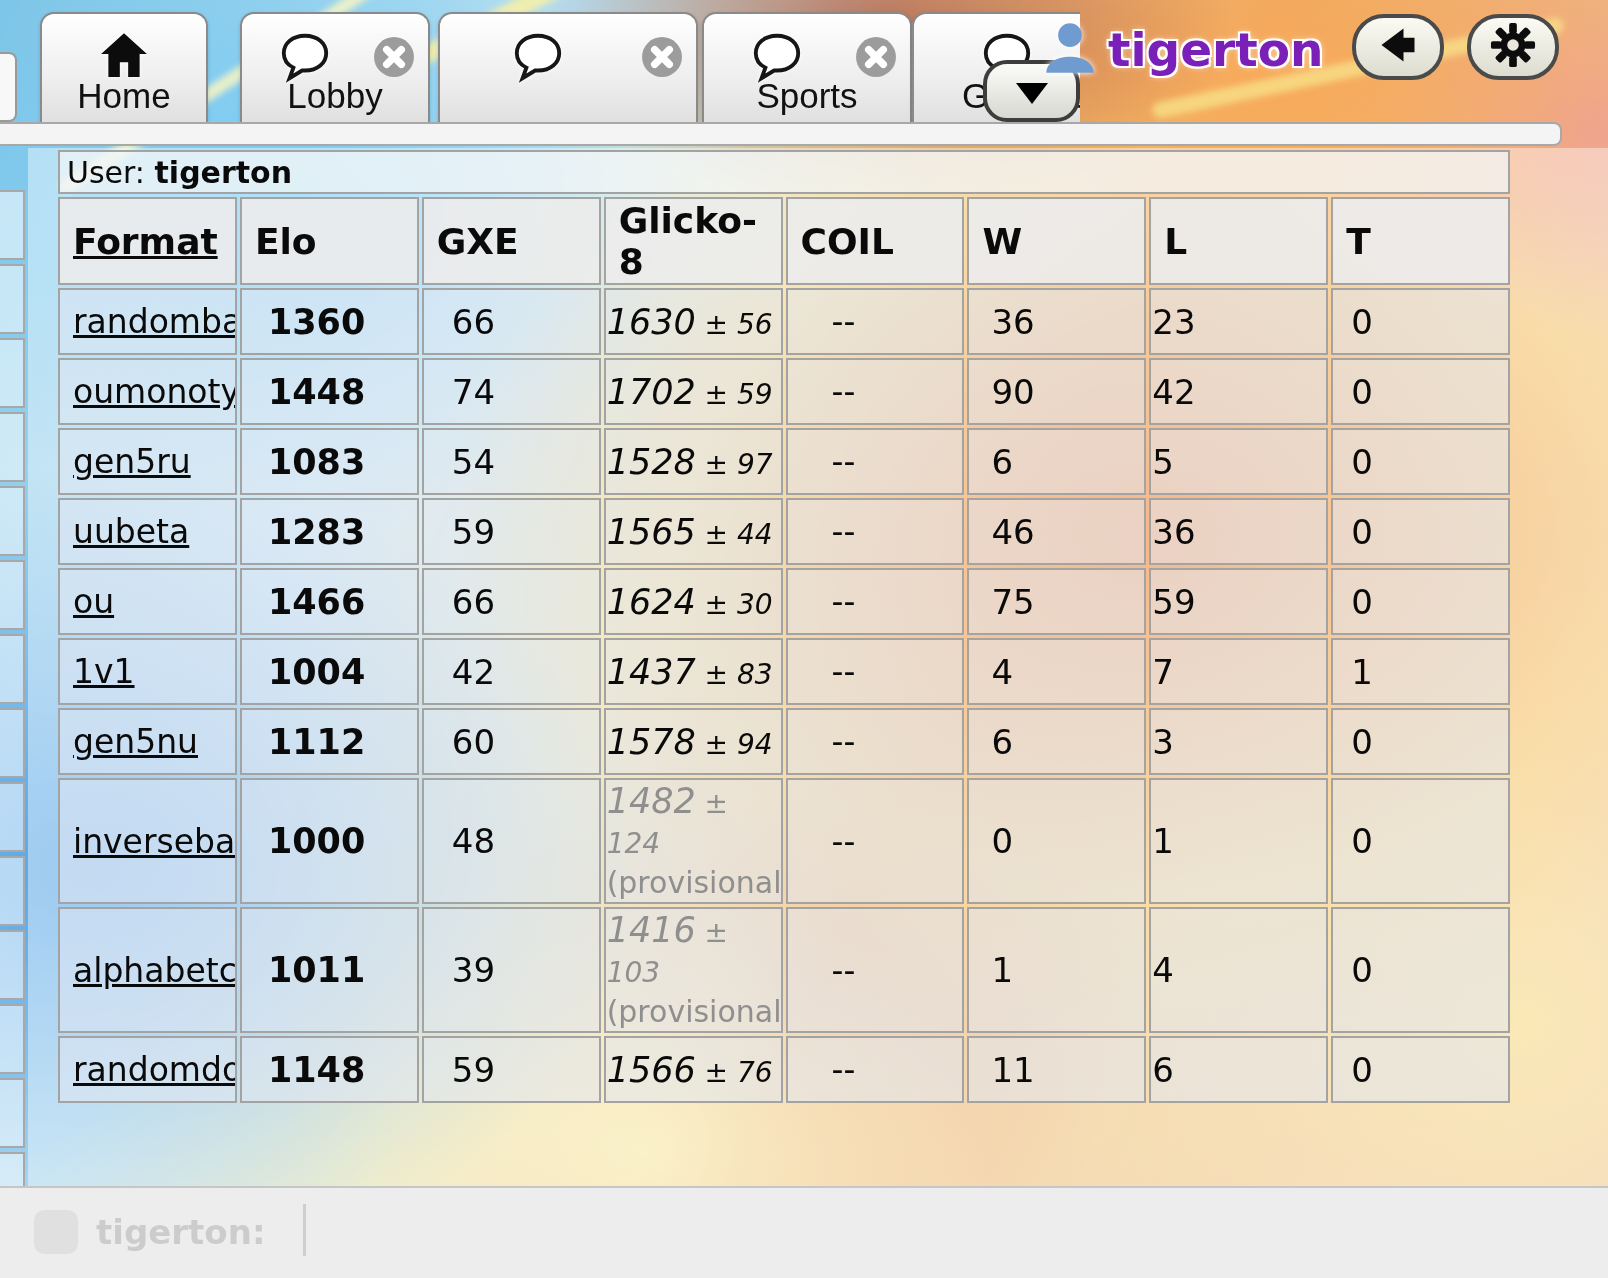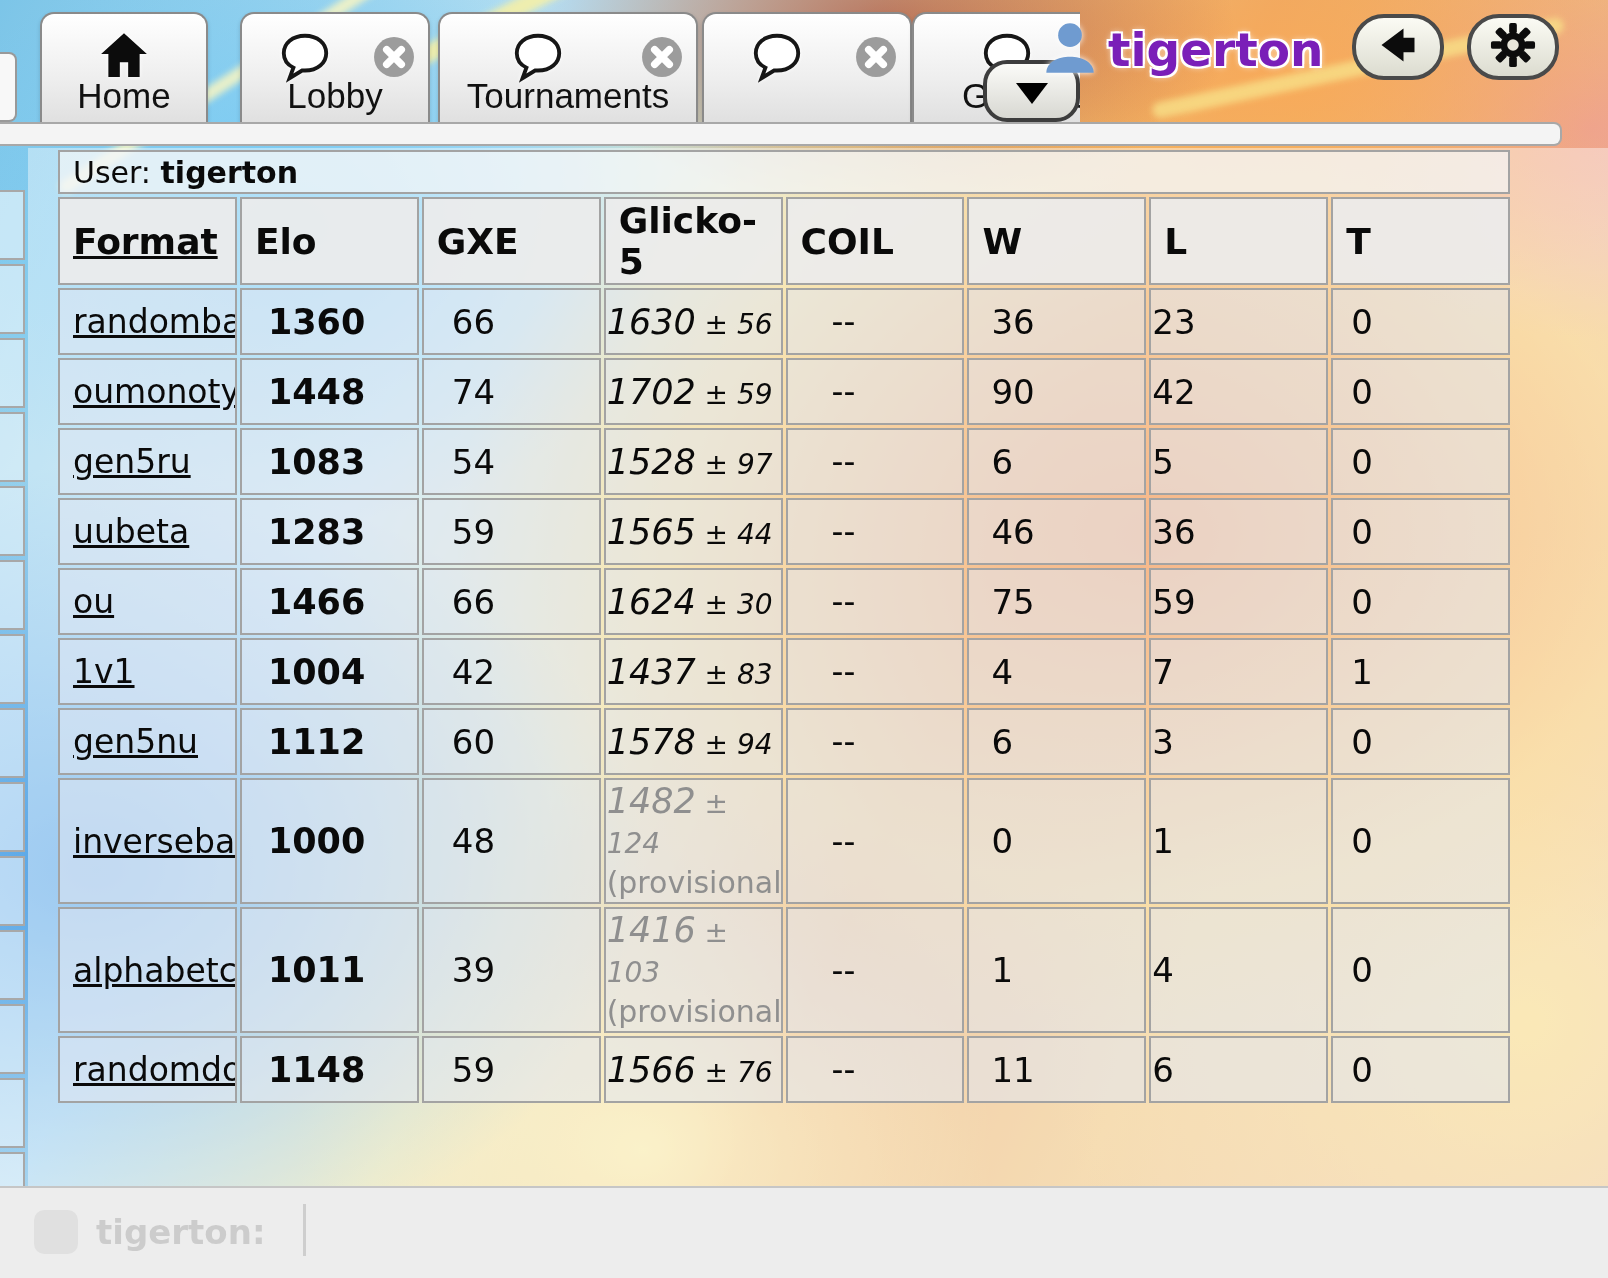--- a/index.html
+++ b/index.html
@@ -63,21 +63,21 @@
   #ghostcol{position:absolute;left:-22px;top:190px;width:47px;z-index:1;}
   .ghost-cell{height:66px;margin-bottom:4px;background:rgba(255,255,255,.55);
     border:2px solid #a8a8a8;}
   
   #tablewrap{position:absolute;left:55px;top:147px;z-index:2;}
   table#ratings{border-collapse:separate;border-spacing:3px;table-layout:fixed;width:1458px;
     font-family:"DejaVu Sans",sans-serif;color:#0a0a0a;}
   #ratings td,#ratings th{box-sizing:border-box;border:2px solid #a3a3a3;
     background:rgba(226,232,242,.55);vertical-align:middle;text-align:left;overflow:hidden;}
   #ratings .user-row td{height:44px;background:rgba(243,245,247,.72);
-    font-size:30px;padding-left:13px;}
+    font-size:30px;padding-left:7px;}
   #ratings .user-row b{font-weight:bold;}
   #ratings th{height:62px;background:rgba(236,236,236,.93);font-size:36px;font-weight:bold;
     padding-left:13px;}
   #ratings td{height:67px;}
   .c-format{width:397px;font-size:33px;padding-left:13px;text-decoration:underline;}
   .c-elo{width:126px;font-size:35px;font-weight:bold;padding-left:26px;}
   .c-gxe{width:116px;font-size:34px;padding-left:28px;}
   .c-glicko{width:406px;font-size:35px;}
   .c-glicko .gnum{font-style:italic;}
   .c-glicko .gdev{font-style:italic;font-size:28px;}
@@ -139,35 +139,35 @@
         <svg width="56" height="54" viewBox="0 0 56 56">
             <path d="M28 6 C15 6 6 14 6 24 C6 31 10 36 16 39 L12 50 L25 42 C26 42 27 42 28 42 C41 42 50 34 50 24 C50 14 41 6 28 6 Z" fill="#fff" stroke="#161616" stroke-width="4"></path>
           </svg>
       </span>
       <span class="tab-close">
         <svg width="42" height="42" viewBox="0 0 40 40">
             <circle cx="20" cy="20" r="19" fill="#9c9c9c"></circle>
             <path d="M13 13 L27 27 M27 13 L13 27" stroke="#fff" stroke-width="7" stroke-linecap="round"></path>
           </svg>
       </span>
-      <span class="tab-label">Tournaments</span>
     </div>
 
     <div class="tab" style="left:702px;width:210px">
       <span class="tab-ico off">
         <svg width="56" height="54" viewBox="0 0 56 56">
             <path d="M28 6 C15 6 6 14 6 24 C6 31 10 36 16 39 L12 50 L25 42 C26 42 27 42 28 42 C41 42 50 34 50 24 C50 14 41 6 28 6 Z" fill="#fff" stroke="#161616" stroke-width="4"></path>
           </svg>
       </span>
       <span class="tab-close">
         <svg width="42" height="42" viewBox="0 0 40 40">
             <circle cx="20" cy="20" r="19" fill="#9c9c9c"></circle>
             <path d="M13 13 L27 27 M27 13 L13 27" stroke="#fff" stroke-width="7" stroke-linecap="round"></path>
           </svg>
       </span>
+      <span class="tab-label">Sports</span>
     </div>
 
     <div class="tab" style="left:912px;width:250px">
       <span class="tab-ico off">
         <svg width="56" height="54" viewBox="0 0 56 56">
             <path d="M28 6 C15 6 6 14 6 24 C6 31 10 36 16 39 L12 50 L25 42 C26 42 27 42 28 42 C41 42 50 34 50 24 C50 14 41 6 28 6 Z" fill="#fff" stroke="#161616" stroke-width="4"></path>
           </svg>
       </span>
       <span class="tab-label">Game Co</span>
     </div>
@@ -238,21 +238,21 @@
   <div id="tablewrap">
     <table id="ratings">
       <tbody>
         <tr class="user-row">
           <td colspan="8"><span>User:</span> <b>tigerton</b></td>
         </tr>
         <tr>
           <th class="c-format">Format</th>
           <th class="c-elo">Elo</th>
           <th class="c-gxe">GXE</th>
-          <th class="c-glicko">Glicko-5</th>
+          <th class="c-glicko">Glicko-8</th>
           <th class="c-coil">COIL</th>
           <th class="c-w">W</th>
           <th class="c-l">L</th>
           <th class="c-t">T</th>
         </tr>
       <tr>
             <td class="c-format">randombattle</td>
             <td class="c-elo">1360</td>
             <td class="c-gxe">66</td>
             <td class="c-glicko"><span class="gnum">1630</span><span class="gdev"> ± 56</span></td>

